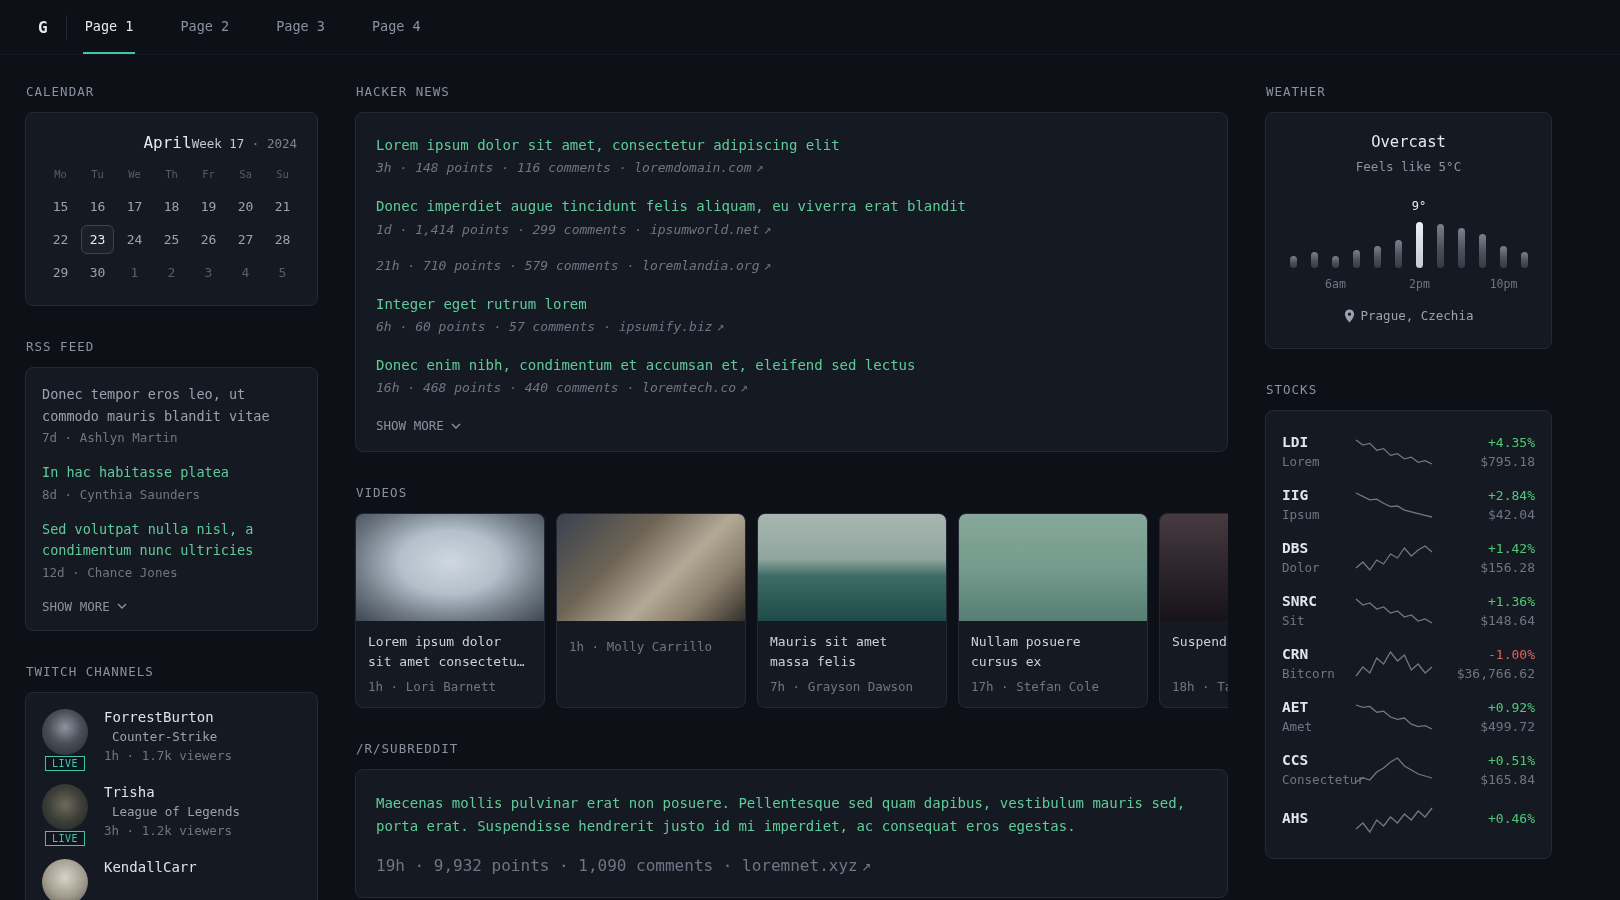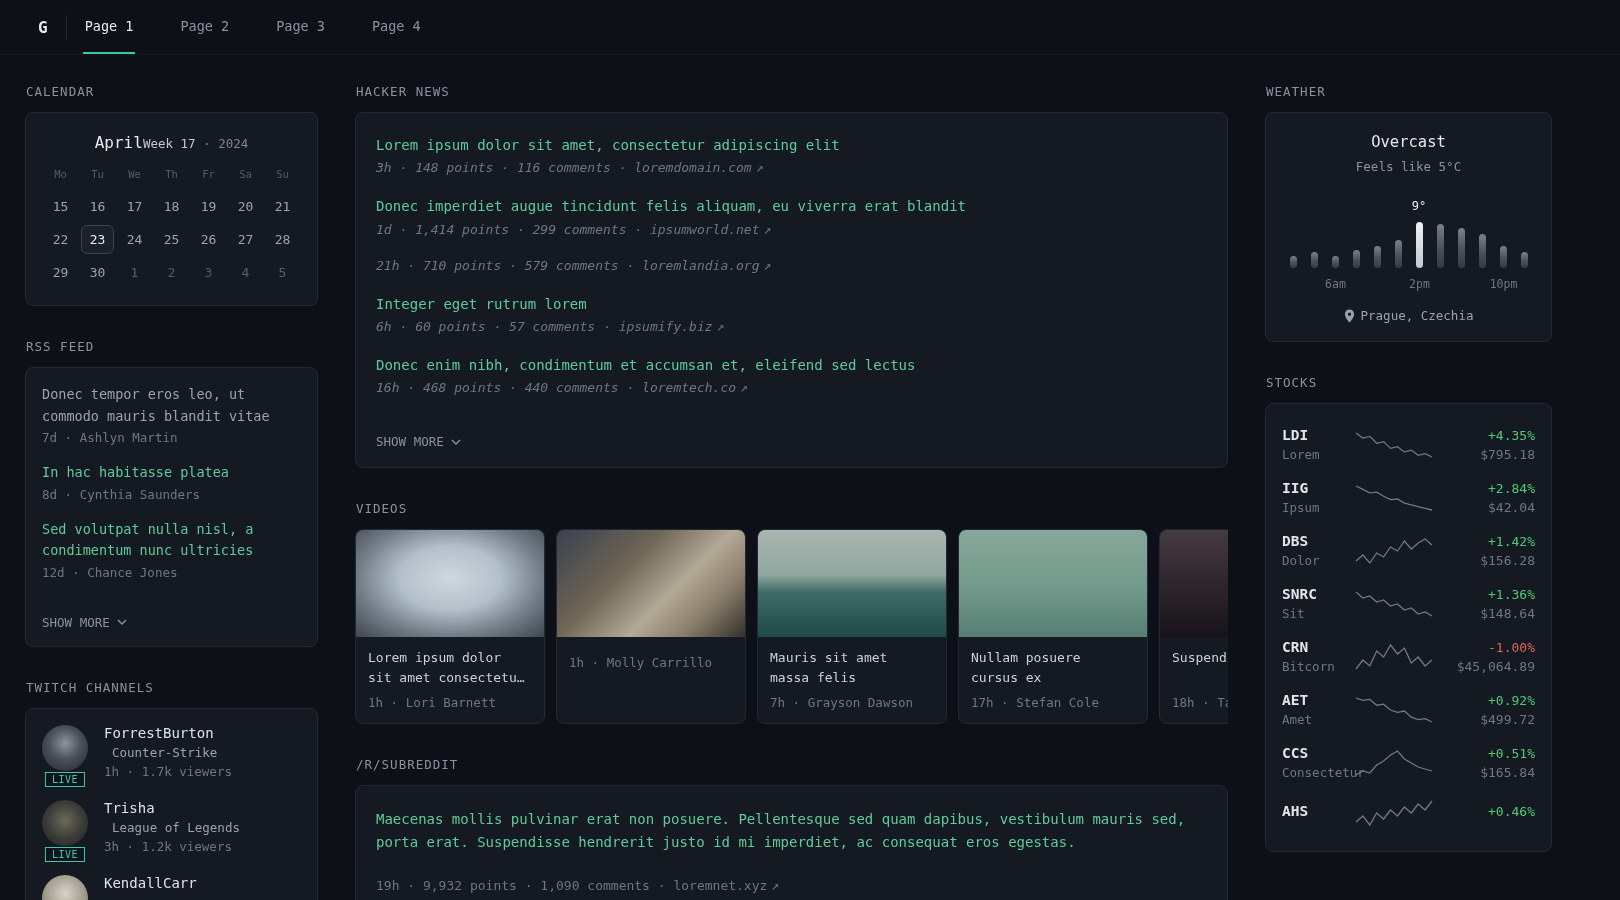--- a/index.html
+++ b/index.html
@@ -21,36 +21,36 @@
   
   main { display:flex; padding:29px 0 0 25px; gap:37px; }
   .col-left  { width:293px; flex:none; }
   .col-mid   { width:873px; flex:none; }
   .col-right { width:287px; flex:none; }
   .section { margin-bottom:33px; }
   .section-title { font-size:12.5px; letter-spacing:.08em; color:#8a92a0; margin:0 0 13px 1px; font-weight:normal; }
   .card { background:#151a22; border:1px solid #232936; border-radius:8px; padding:16px; }
 
   
-  .cal-head { display:flex; justify-content:center; align-items:baseline; padding:4px 4px 16px; }
+  .cal-head { display:flex; justify-content:flex-end; align-items:baseline; padding:4px 4px 16px; }
   .cal-month { font-size:16px; color:#e4e7ec; }
   .cal-weekinfo { font-size:12.5px; color:#c3c9d2; }
   .cal-weekinfo .dim { color:#7c8492; }
   .cal-wd-row, .cal-grid { display:grid; grid-template-columns:repeat(7,1fr); text-align:center; }
   .cal-wd { font-size:10.5px; color:#545c6a; padding-bottom:10px; }
   .cal-day { font-size:13px; color:#9aa3b1; padding:6px 0; margin:2px 2px; border:1px solid transparent; border-radius:6px; }
   .cal-day.selected { border-color:#3c4452; background:#1b2029; color:#e8ebf0; }
   .cal-day.muted { color:#565e6c; }
 
   
   .rss-item { margin-bottom:17px; }
   .rss-title { display:block; font-size:13.5px; line-height:1.6; color:var(--link); }
   .rss-item.muted .rss-title { color:#9aa2b0; }
   .rss-meta { font-size:12.5px; color:#6e7584; margin-top:3px; }
-  .show-more { display:inline-flex; align-items:center; gap:7px; font-size:12.5px; color:#8a92a0; margin-top:18px; }
+  .show-more { display:inline-flex; align-items:center; gap:7px; font-size:12.5px; color:#8a92a0; margin-top:2px; }
   .show-more svg { stroke:#8a92a0; }
 
   
   .tw { display:flex; gap:16px; margin-bottom:21px; }
   .tw:last-child { margin-bottom:0; }
   .tw-avatar-wrap { position:relative; width:46px; flex:none; }
   .tw-avatar { width:46px; height:46px; border-radius:50%; }
   .av-0 { background:radial-gradient(circle at 50% 40%, #8d949e 0%, #4a5058 45%, #23272e 100%); }
   .av-1 { background:radial-gradient(circle at 50% 45%, #6d6a5a 0%, #3c3e38 50%, #1e2023 100%); }
   .av-2 { background:radial-gradient(circle at 50% 40%, #d8d3c9 0%, #a09a8c 55%, #55514a 100%); }
@@ -75,25 +75,25 @@
   .thumb-1 { background:linear-gradient(135deg, #3b4150 0%, #6d6454 35%, #b3a997 60%, #8a7f6c 78%, #33302b 100%); }
   .thumb-2 { background:linear-gradient(180deg, #a8b7b0 0%, #8fa69e 42%, #3f6b66 58%, #1e4a47 100%); }
   .thumb-3 { background:linear-gradient(180deg, #86a89a 0%, #749b8d 50%, #567e72 100%); }
   .thumb-4 { background:linear-gradient(180deg, #463a40 0%, #2c242b 55%, #171219 100%); }
   .vbody { padding:11px 12px 13px; }
   .vtitle { display:block; font-size:13px; line-height:1.55; color:#ccd1d9; height:40px; overflow:hidden; }
   .vmeta { font-size:12.5px; color:#6e7584; margin-top:7px; white-space:nowrap; overflow:hidden; }
 
   .sub-card { padding:22px 20px; }
   .sub-title { display:block; font-size:14px; line-height:1.65; color:var(--link); }
-  .sub-meta { font-size:13px; color:#6e7584; margin-top:24px; }
+  .sub-meta { font-size:16px; color:#6e7584; margin-top:18px; }
   .sub-meta a { color:#6e7584; }
 
   
-  .weather-card { text-align:center; padding:20px 16px 18px; }
+  .weather-card { text-align:center; padding:20px 16px 25px; }
   .w-cond { font-size:15.5px; color:#e4e7ec; }
   .w-feels { font-size:12.5px; color:#8a92a0; margin:8px 0 22px; }
   .w-bars { display:flex; justify-content:center; align-items:flex-end; gap:14px; height:72px; }
   .bar-slot { position:relative; display:flex; align-items:flex-end; }
   .wbar { width:7px; border-radius:4px; background:linear-gradient(180deg,#79818e 0%,#4a515d 55%,#343a46 100%); }
   .wbar.hl { background:linear-gradient(180deg,#eef1f5 0%,#c3c9d2 100%); }
   .wtemp { position:absolute; left:50%; transform:translateX(-50%); font-size:12px; color:#e8ebf0; white-space:nowrap; }
   .w-times { position:relative; height:16px; width:238px; margin:9px auto 0; font-size:11.5px; color:#6e7584; }
   .w-times span { position:absolute; transform:translateX(-50%); }
   .w-times span:nth-child(1){ left:46px; }
@@ -456,21 +456,21 @@
         <div class="stock">
           <div class="s-left">
             <div class="s-sym">CRN</div>
             <div class="s-name">Bitcorn</div>
           </div>
           <svg class="spark" viewBox="0 0 78 30">
               <polyline points="1.0,27.0 7.9,18.0 14.8,24.0 21.7,9.0 28.6,15.0 35.5,3.0 42.5,12.0 49.4,6.0 56.3,21.0 63.2,15.0 70.1,24.0 77.0,18.0" fill="none" stroke="#6f7888" stroke-width="1.3"></polyline>
             </svg>
           <div class="s-right">
             <div class="s-chg neg">-1.00%</div>
-            <div class="s-price">$45,064.89</div>
+            <div class="s-price">$36,766.62</div>
           </div>
         </div>
         <div class="stock">
           <div class="s-left">
             <div class="s-sym">AET</div>
             <div class="s-name">Amet</div>
           </div>
           <svg class="spark" viewBox="0 0 78 30">
               <polyline points="1.0,3.0 7.9,5.4 14.8,4.4 21.7,10.2 28.6,9.2 35.5,15.0 42.5,17.4 49.4,16.0 56.3,22.2 63.2,24.6 70.1,23.6 77.0,27.0" fill="none" stroke="#6f7888" stroke-width="1.3"></polyline>
             </svg>

